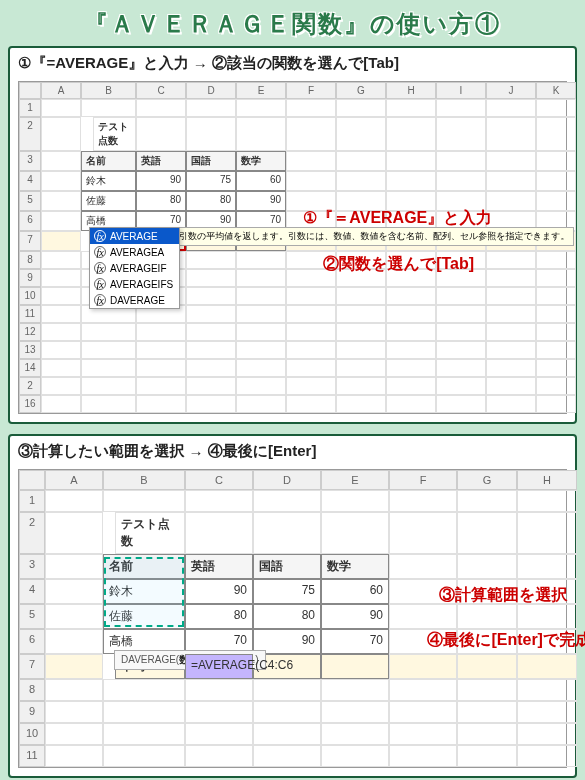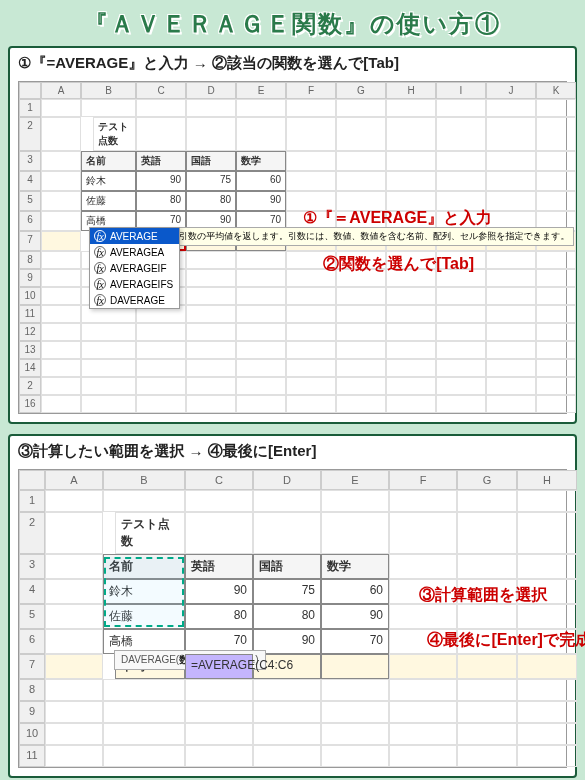--- a/index.html
+++ b/index.html
@@ -406,16 +406,16 @@
         <div class="cell"></div>
         <div class="cell"></div>
         <div class="cell"></div>
     </div>
 
     <div class="sel-range" style="top:87px; left:85px; width:80px; height:70px;"></div>
     <div class="hint-box" style="top:180px; left:95px;">
       <span>DAVERAGE(</span><span class="hint-bold">数値1</span><span>, [数値2], ...)</span>
     </div>
 
-    <div class="annotation" style="top:115px; left:384px;">③計算範囲を選択</div>
+    <div class="annotation" style="top:115px; left:404px;">③計算範囲を選択</div>
     <div class="annotation" style="top:160px; left:392px;">④最後に[Enter]で完成</div>
   </div>
 </div>
 
 </body></html>

